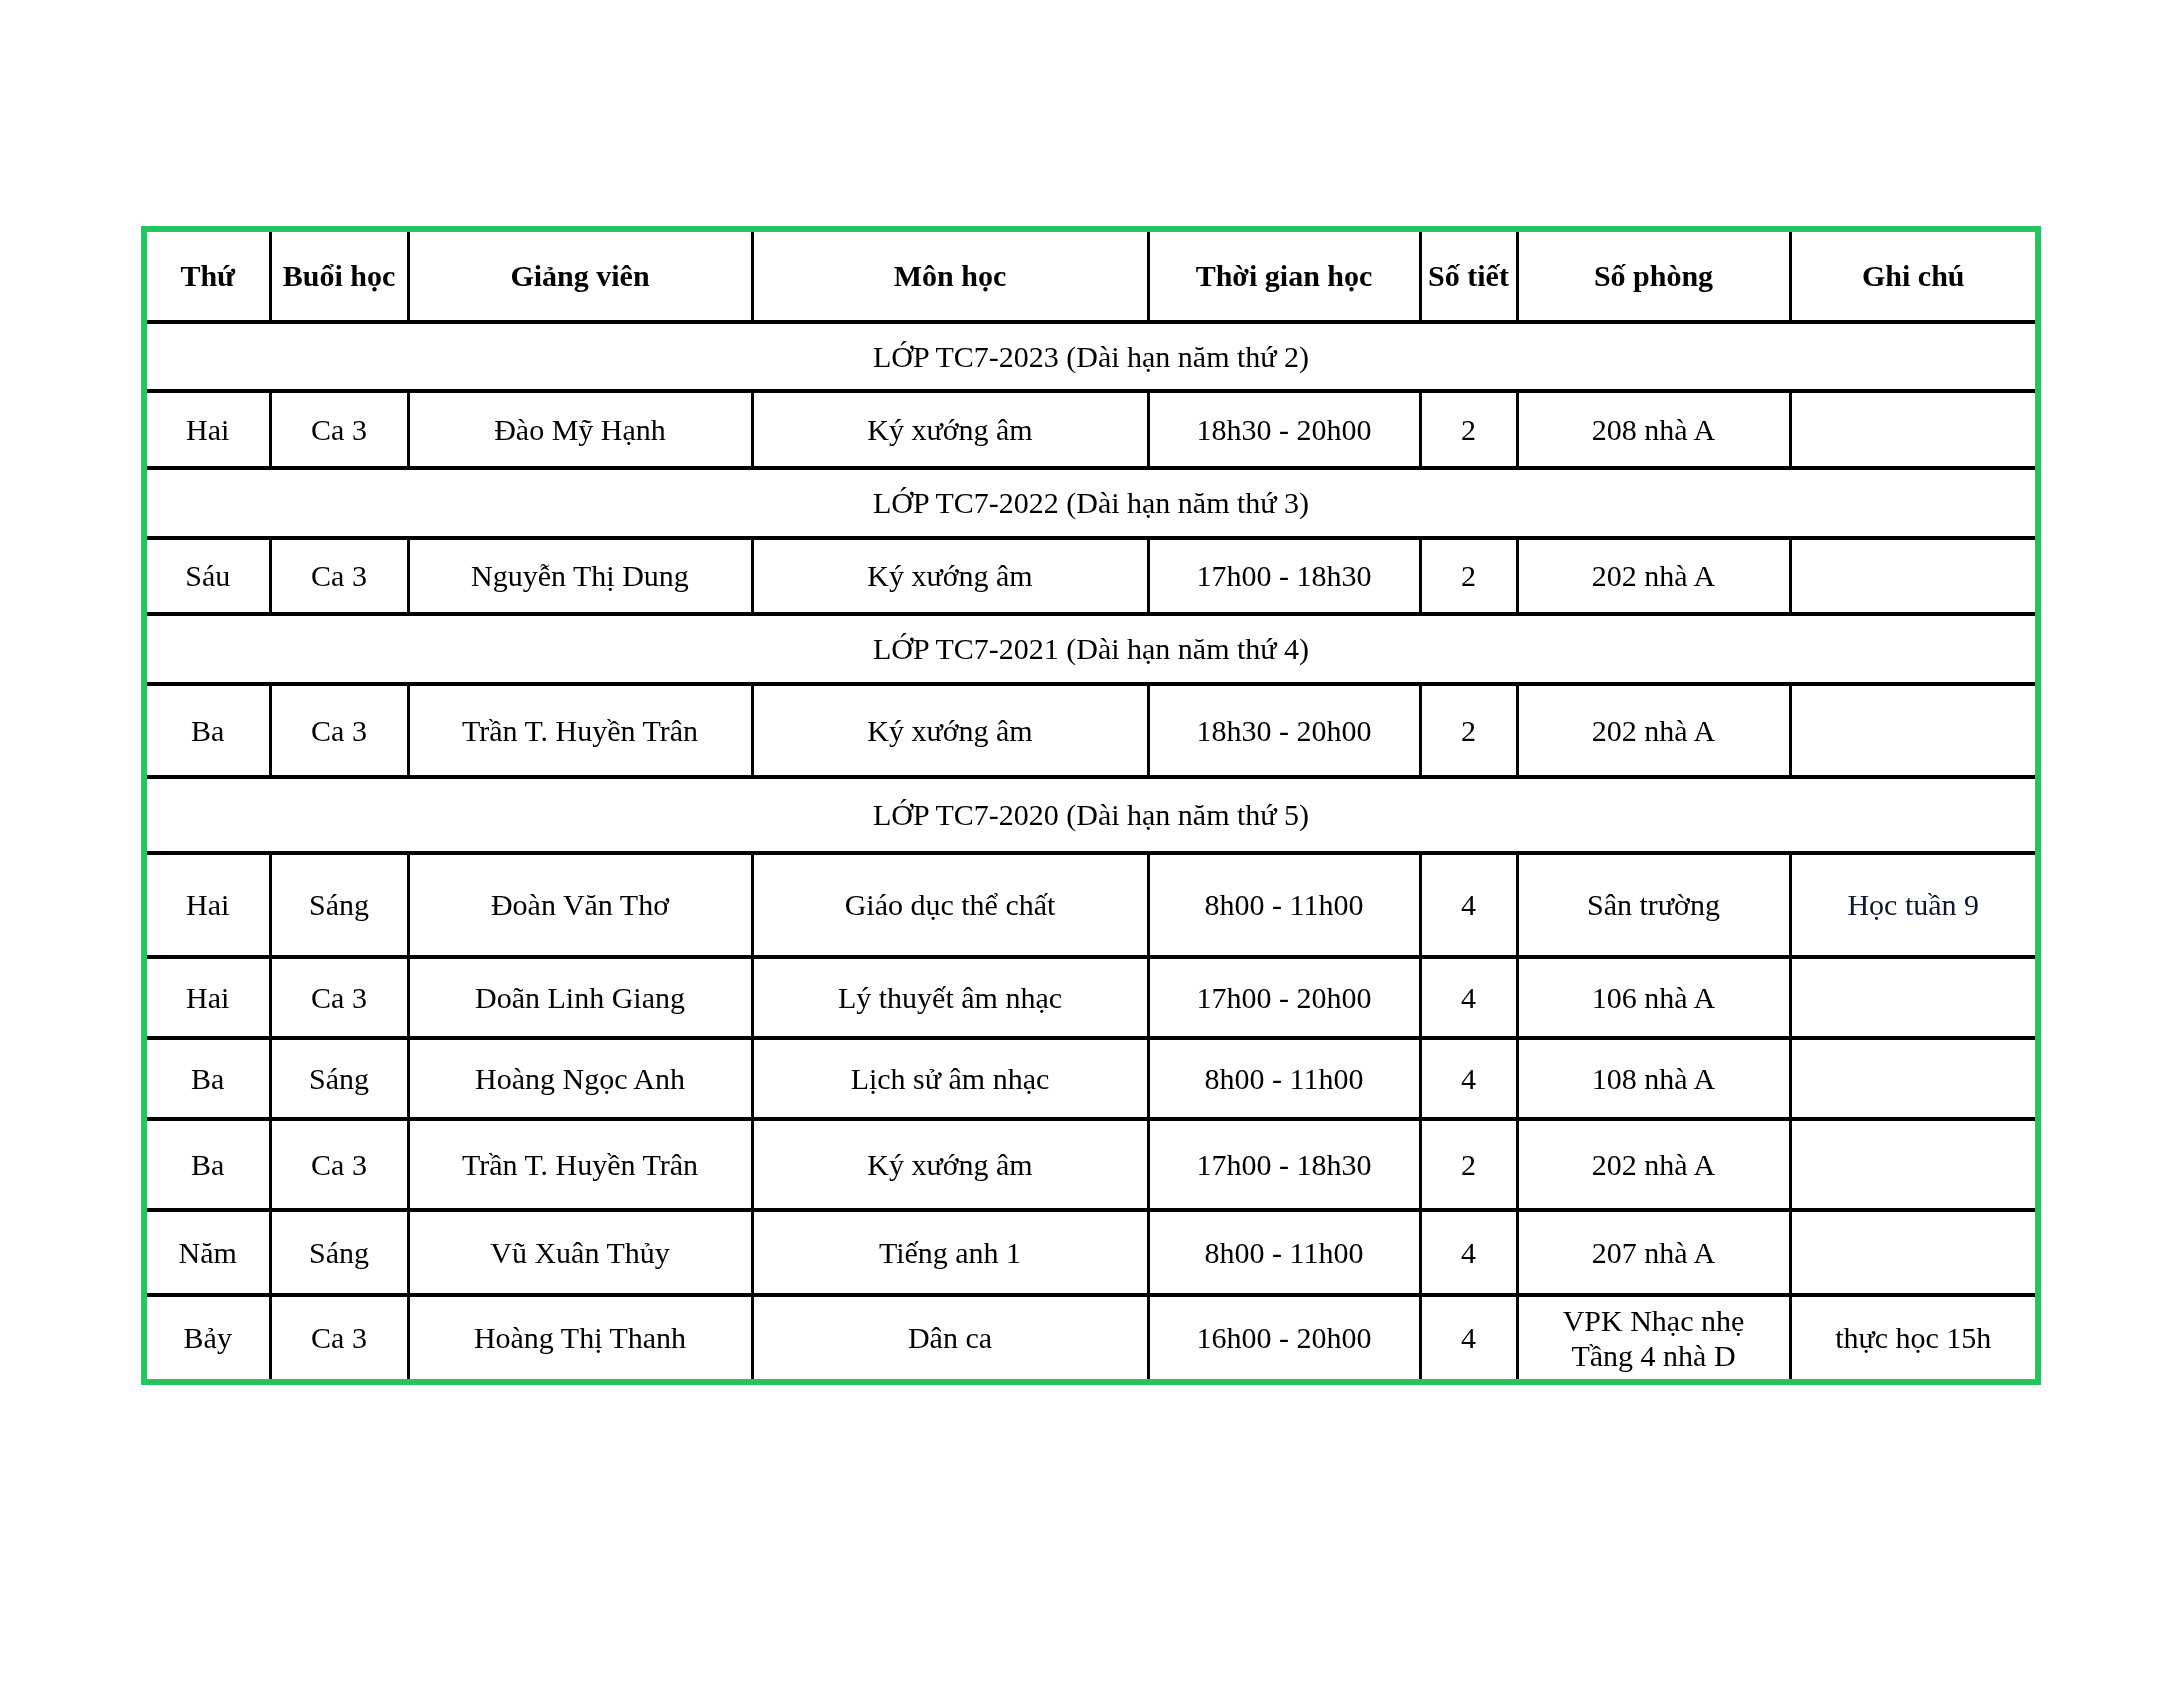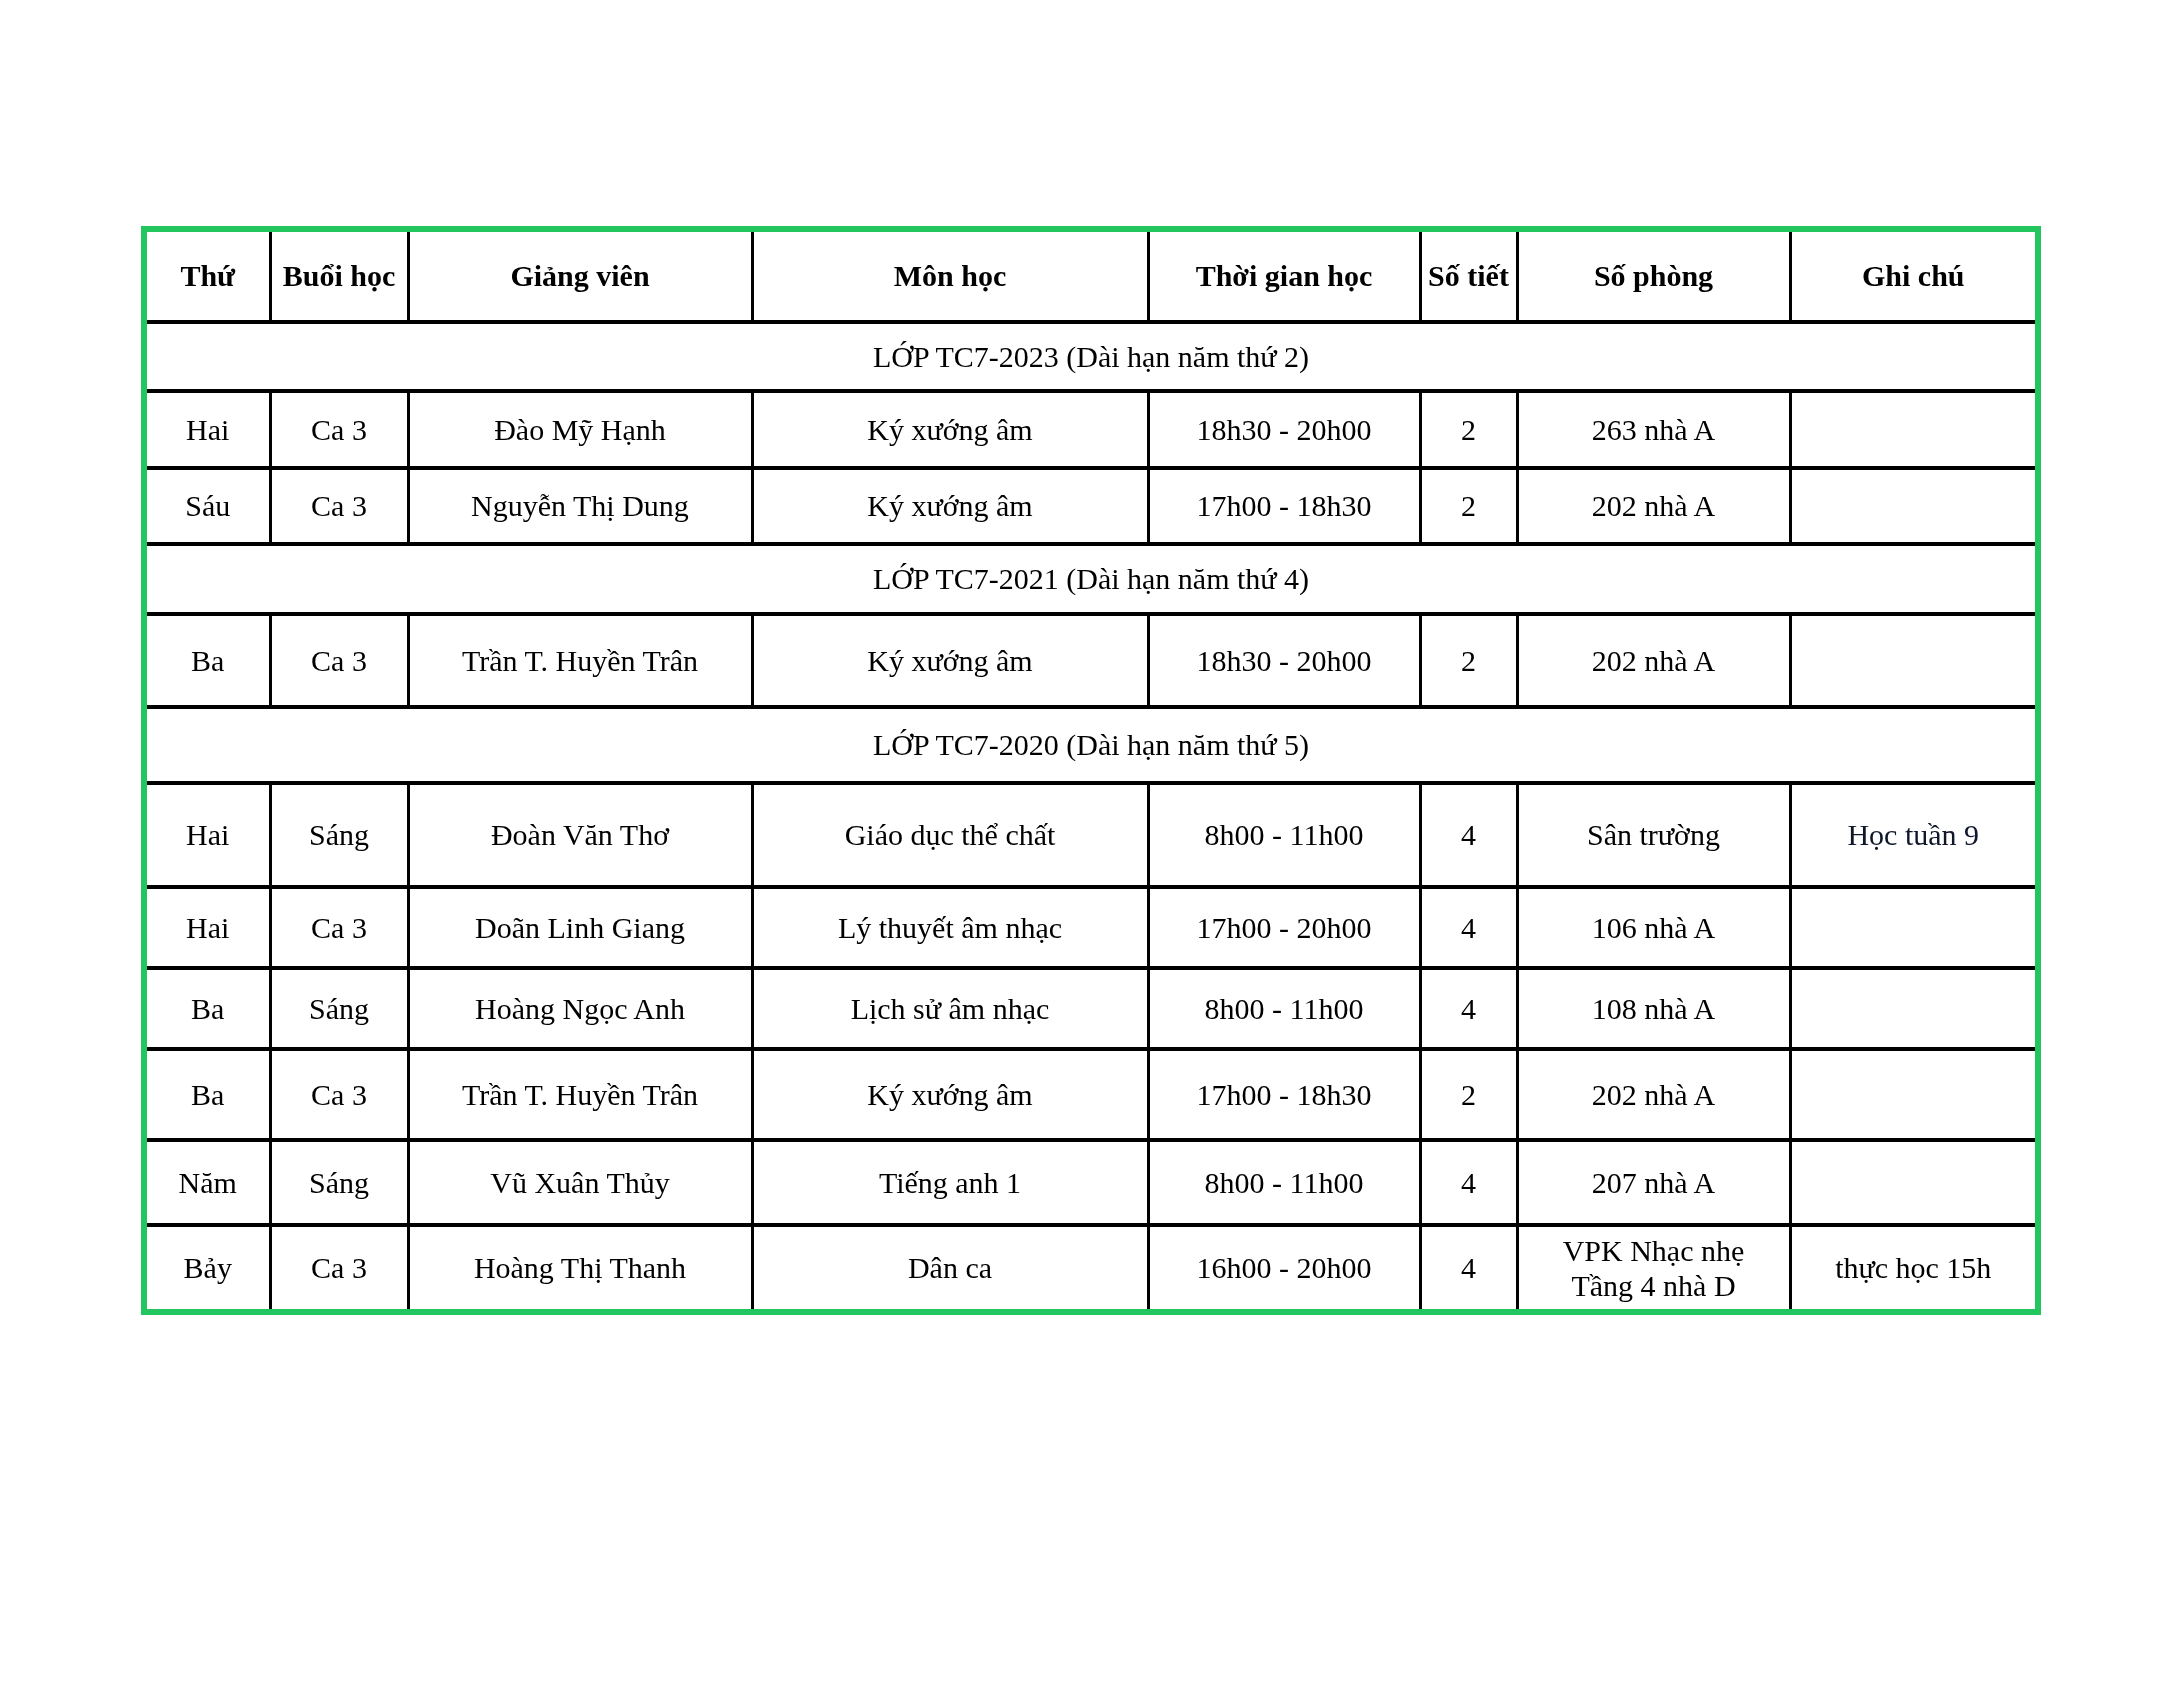--- a/index.html
+++ b/index.html
@@ -84,24 +84,27 @@
       <tr style="height:69px">
         <td class="section-cell" colspan="8">LỚP TC7-2023 (Dài hạn năm thứ 2)</td>
       </tr>
       <tr style="height:77px">
         <td>Hai</td>
         <td>Ca 3</td>
         <td>Đào Mỹ Hạnh</td>
         <td>Ký xướng âm</td>
         <td>18h30 - 20h00</td>
         <td>2</td>
-        <td>263 nhà A</td>
+        <td>208 nhà A</td>
         <td></td>
       </tr>
 
+      <tr style="height:70px">
+        <td class="section-cell" colspan="8">LỚP TC7-2022 (Dài hạn năm thứ 3)</td>
+      </tr>
       <tr style="height:76px">
         <td>Sáu</td>
         <td>Ca 3</td>
         <td>Nguyễn Thị Dung</td>
         <td>Ký xướng âm</td>
         <td>17h00 - 18h30</td>
         <td>2</td>
         <td>202 nhà A</td>
         <td></td>
       </tr>

